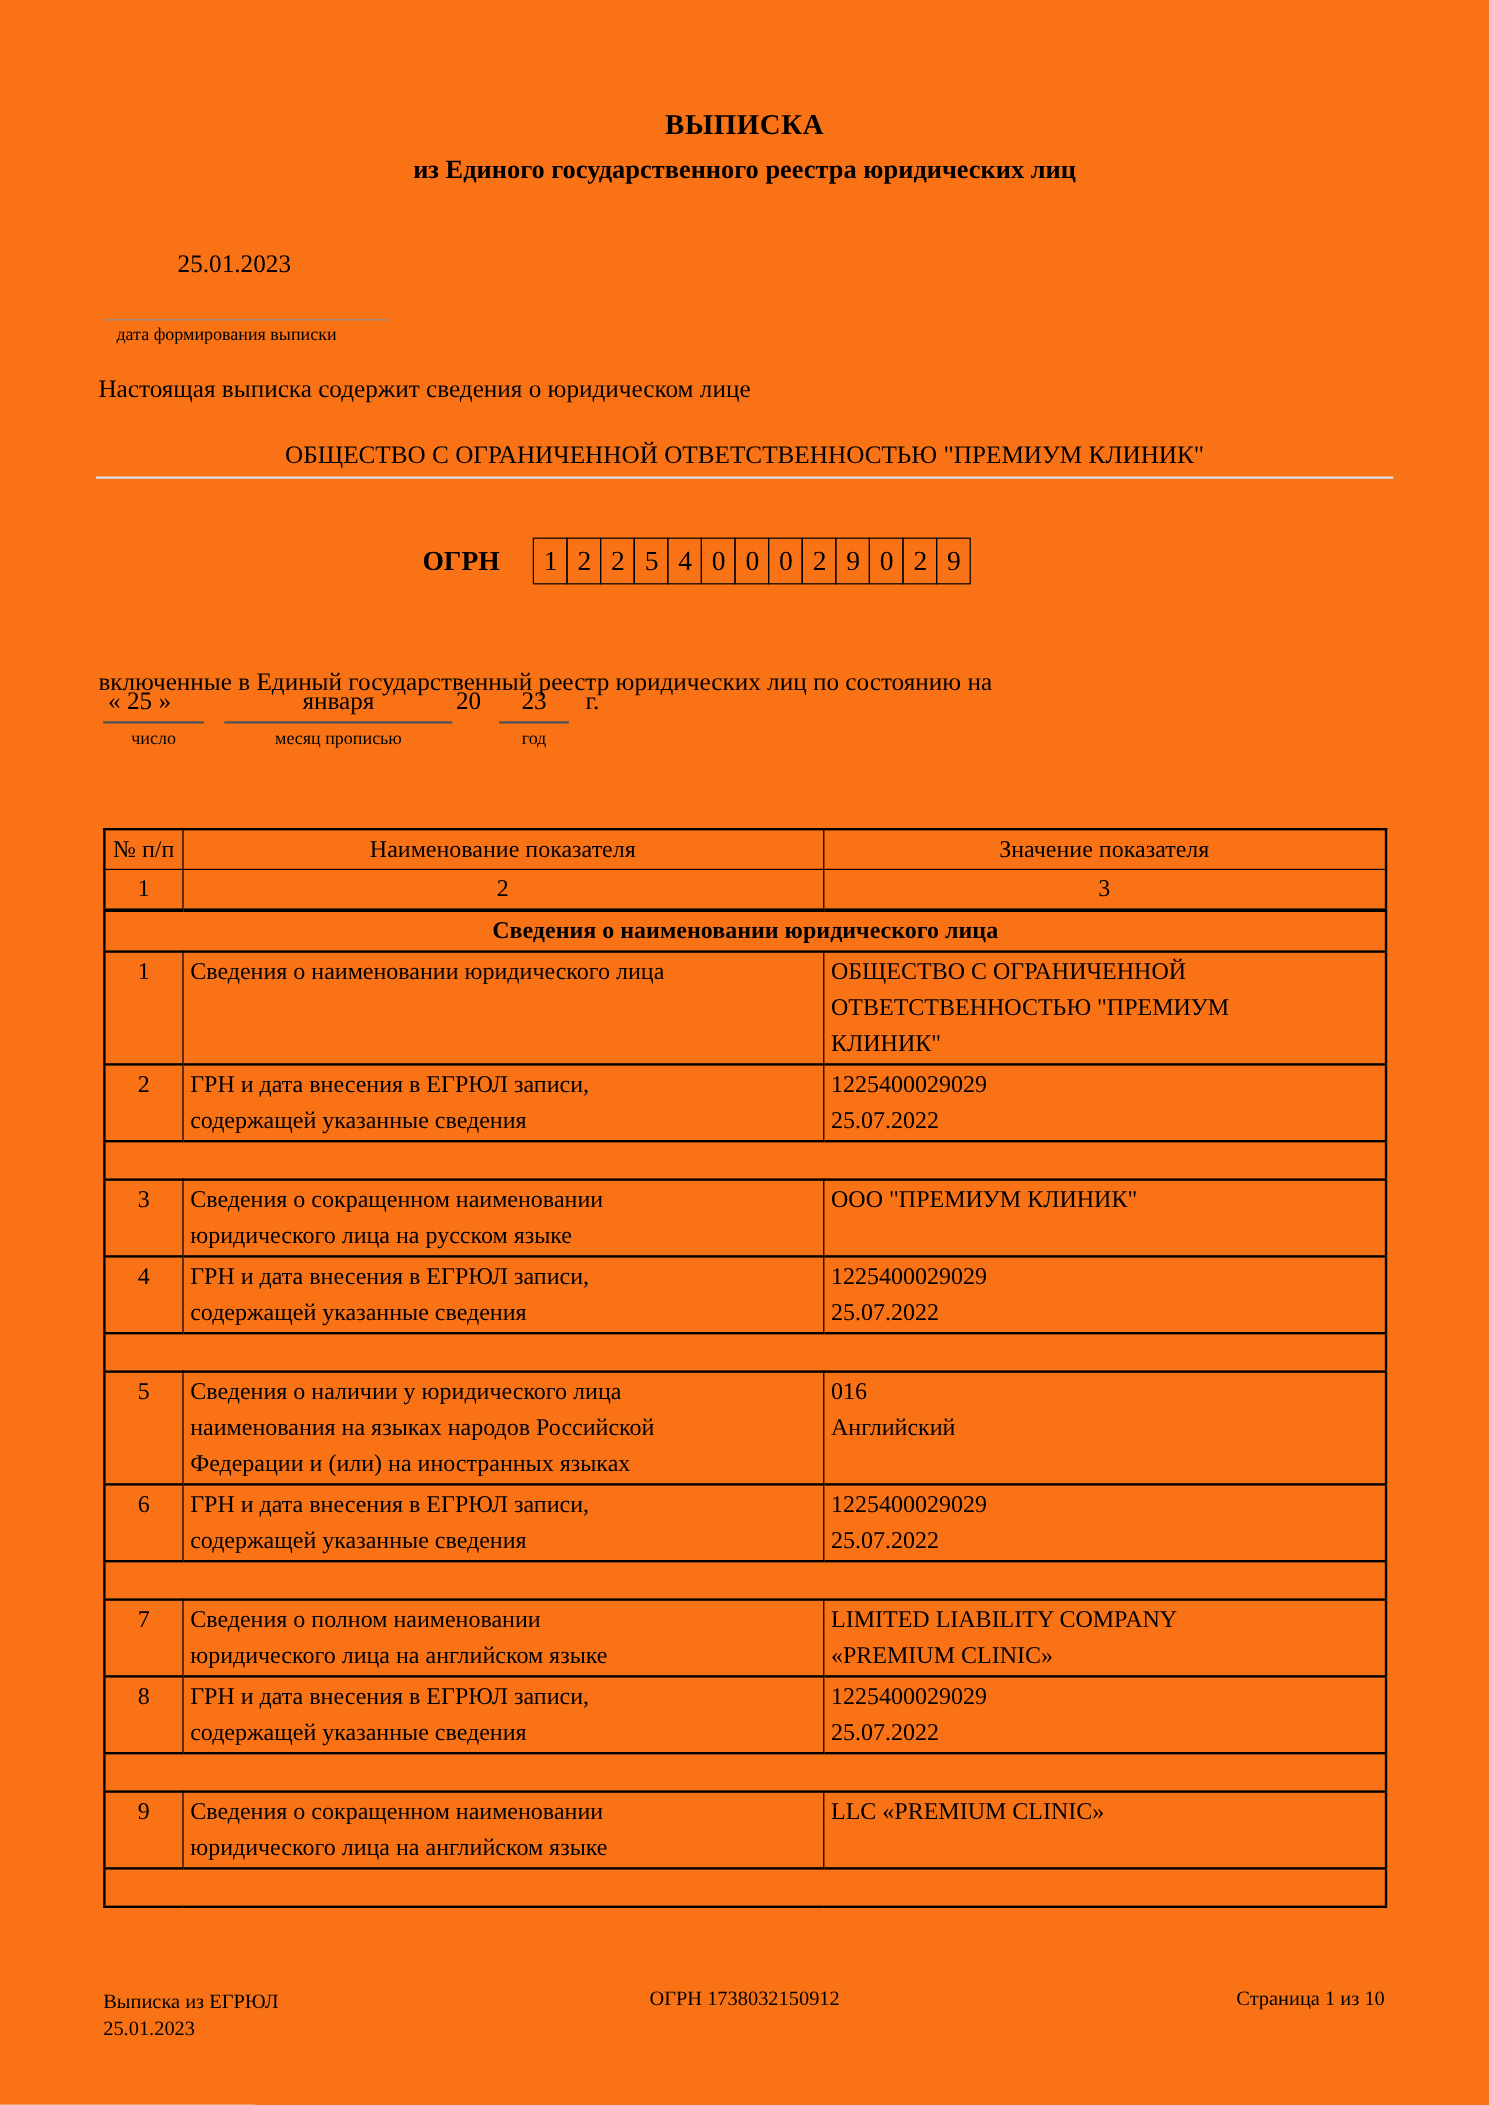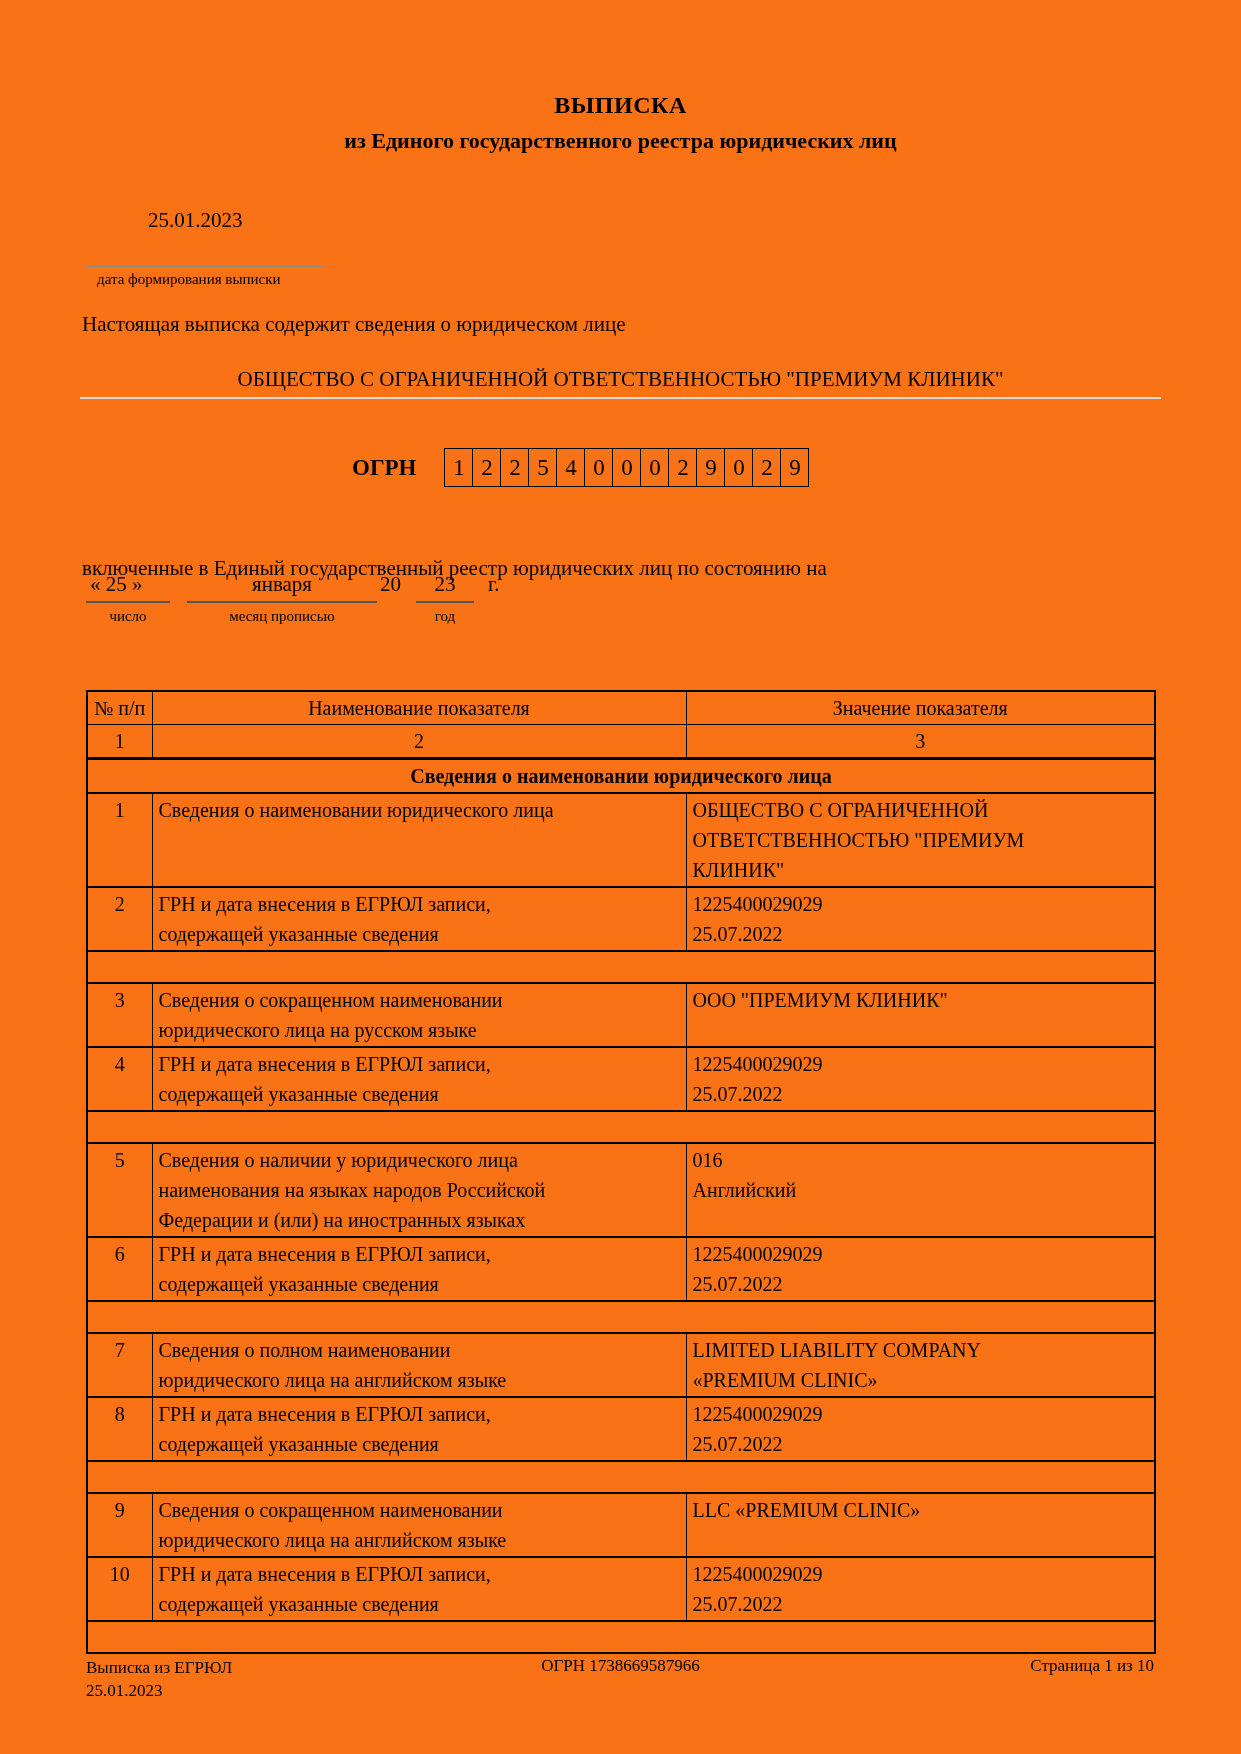--- a/index.html
+++ b/index.html
@@ -230,34 +230,27 @@
         <tr class="spacer-row">
             <td colspan="3"></td>
           </tr>
 
         <tr class="data-row">
           <td class="cell-num">9</td>
           <td class="cell-name">Сведения о сокращенном наименовании
 юридического лица на английском языке</td>
           <td class="cell-value">LLC «PREMIUM CLINIC»</td>
         </tr>
-        <tr class="data-row">
-          <td class="cell-num">10</td>
-          <td class="cell-name">ГРН и дата внесения в ЕГРЮЛ записи,
-содержащей указанные сведения</td>
-          <td class="cell-value">1225400029029
-25.07.2022</td>
-        </tr>
         <tr class="spacer-row">
             <td colspan="3"></td>
           </tr>
       </tbody>
     </table>
   </div>
 
   <div class="abs footer-left">
     <div>Выписка из ЕГРЮЛ</div>
     <div>25.01.2023</div>
   </div>
-  <div class="abs centered footer-center">ОГРН 1738669587966</div>
+  <div class="abs centered footer-center">ОГРН 1738032150912</div>
   <div class="abs footer-right">Страница 1 из 10</div>
 
 </div>
 
 </body></html>

